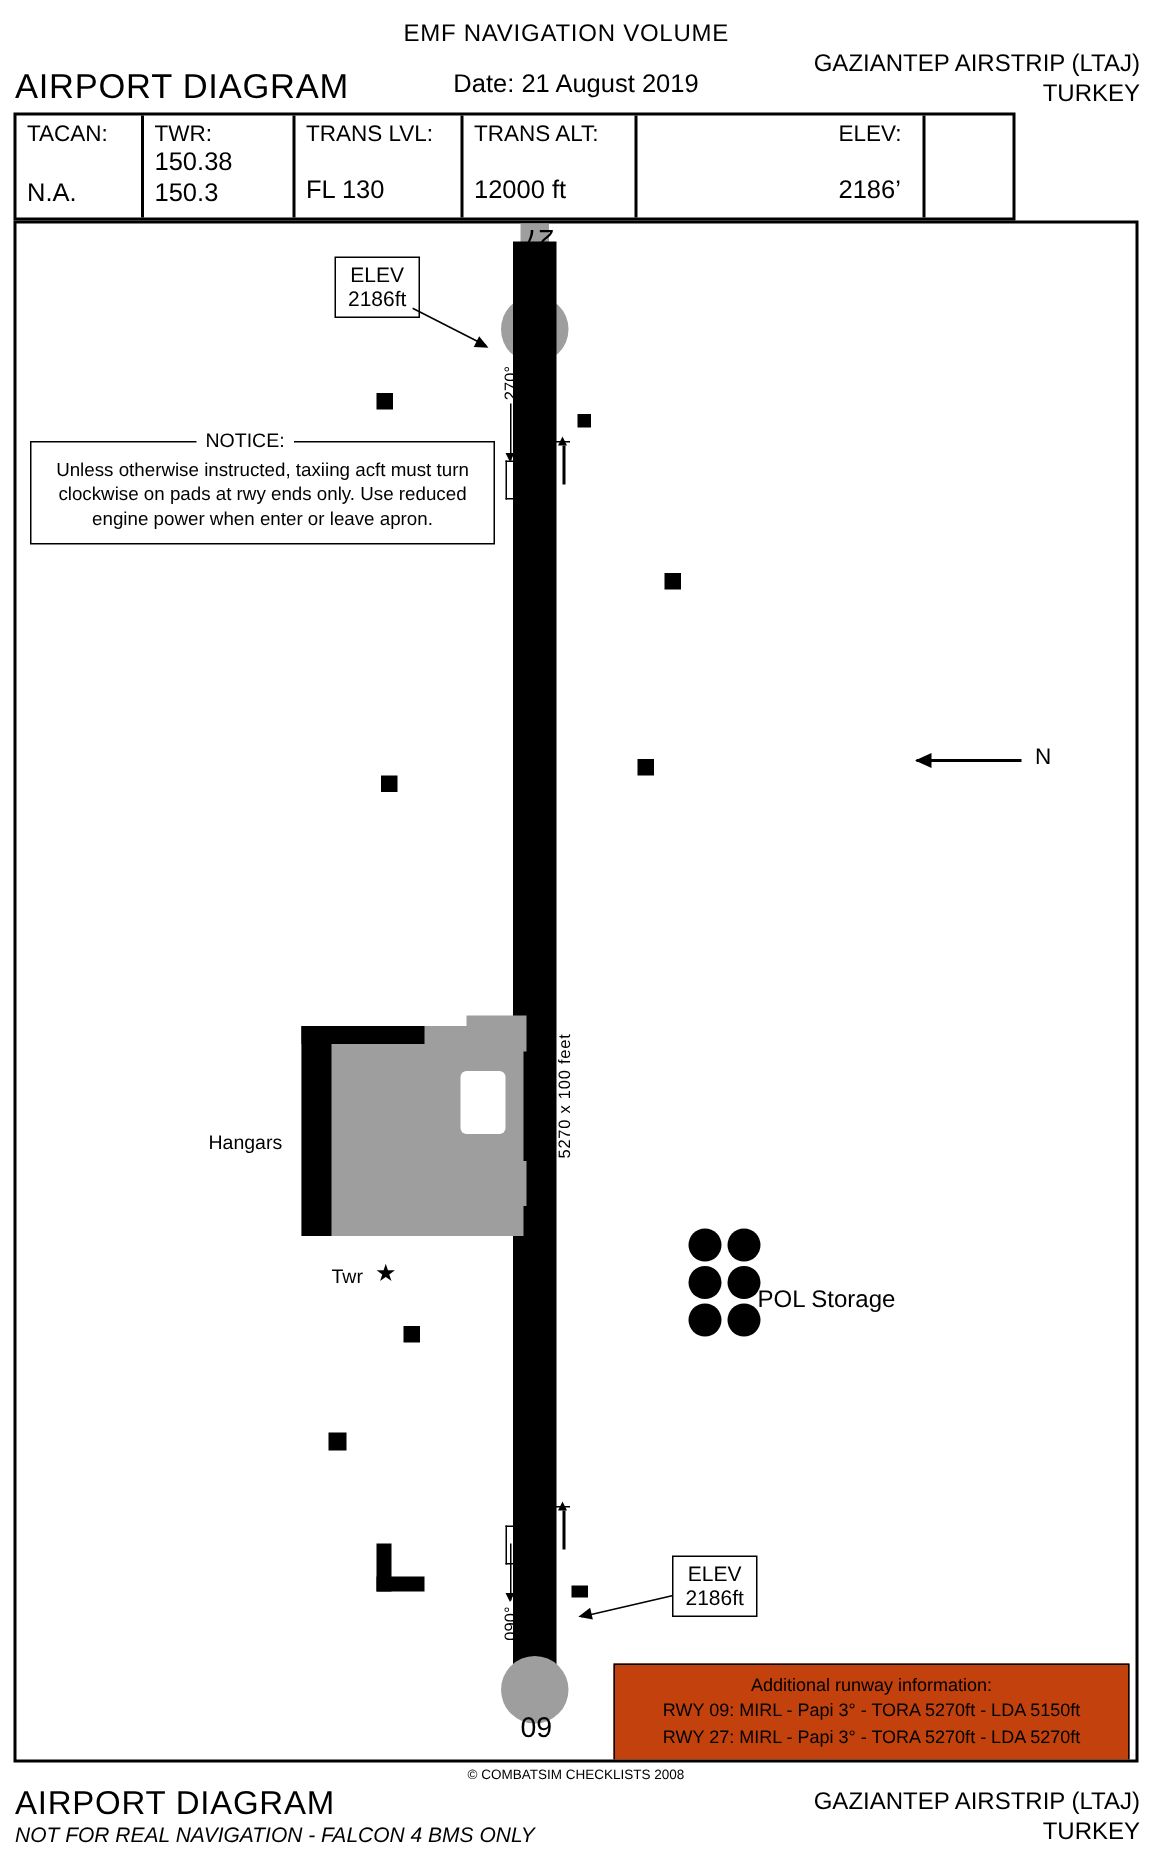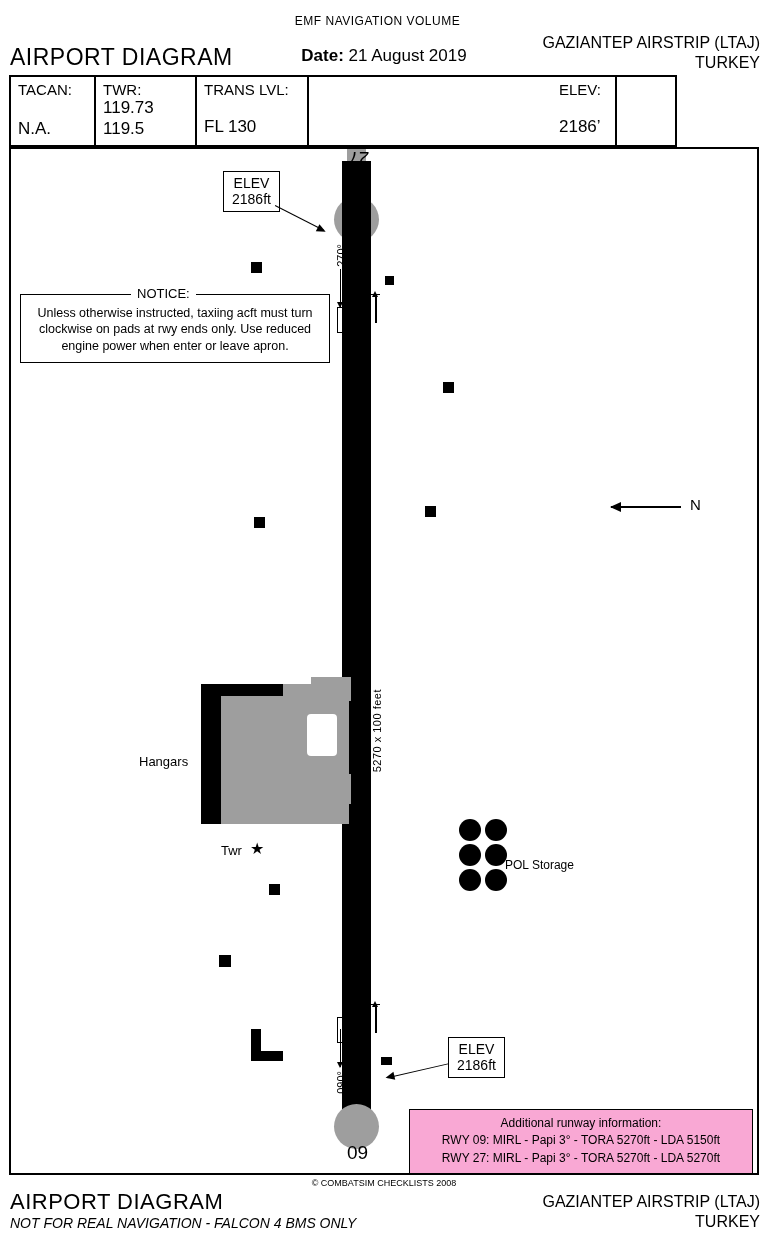--- a/index.html
+++ b/index.html
@@ -21,31 +21,31 @@
     width: 768px;
     height: 1240px;
   }
 
   
   .hdr-center-top {
     position: absolute;
     left: 0; right: 13px;
     top: 14px;
     text-align: center;
-    font-size: 12px;
+    font-size: 16px;
     letter-spacing: 0.5px;
   }
   .hdr-date {
     position: absolute;
     left: 0; right: 0;
     top: 46px;
     text-align: center;
     font-size: 17px;
   }
-  .hdr-date .lbl { font-weight: bold; }
+  .hdr-date .lbl { font-weight: normal; }
   .hdr-left-title {
     position: absolute;
     left: 10px;
     top: 44px;
     font-size: 23px;
     letter-spacing: 0.5px;
   }
   .hdr-right {
     position: absolute;
     right: 8px;
@@ -332,21 +332,21 @@
     position: absolute;
     width: 22px;
     height: 22px;
     background: #000;
     border-radius: 50%;
   }
   .pol-label {
     position: absolute;
     left: 494px;
     top: 709px;
-    font-size: 12px;
+    font-size: 16px;
   }
 
   
   .bldg {
     position: absolute;
     background: #000;
   }
 
   
   .lshape-v {
@@ -452,21 +452,21 @@
     font-size: 15px;
   }
 
   
   .addl {
     position: absolute;
     left: 398px;
     top: 960px;
     width: 344px;
     border: 1.5px solid #000;
-    background: #f9a8d4;
+    background: #c2410c;
     box-sizing: border-box;
     padding: 5px 6px 6px 6px;
     font-size: 12px;
     text-align: center;
     line-height: 1.45;
   }
 
   
   .copyright {
     position: absolute;
@@ -521,29 +521,33 @@
 
   <div class="info-strip">
 
     <div class="info-cell cell-tacan">
       <div class="k">TACAN:</div>
       <div class="tacan-na">N.A.</div>
     </div>
 
     <div class="info-cell cell-twr">
       <div class="k">TWR:</div>
-      <div class="v">119.73</div>
-      <div class="v2">119.5</div>
+      <div class="v">150.38</div>
+      <div class="v2">150.3</div>
     </div>
 
     <div class="info-cell cell-tlvl">
       <div class="k">TRANS LVL:</div>
       <div class="elev-val">FL 130</div>
     </div>
 
+    <div class="info-cell cell-talt">
+      <div class="k">TRANS ALT:</div>
+      <div class="elev-val">12000 ft</div>
+    </div>
 
 
     <div class="info-cell cell-elev">
       <div class="k">ELEV:</div>
       <div class="elev-val">2186’</div>
     </div>
 
     <div class="info-cell cell-msa">
       
     </div>

